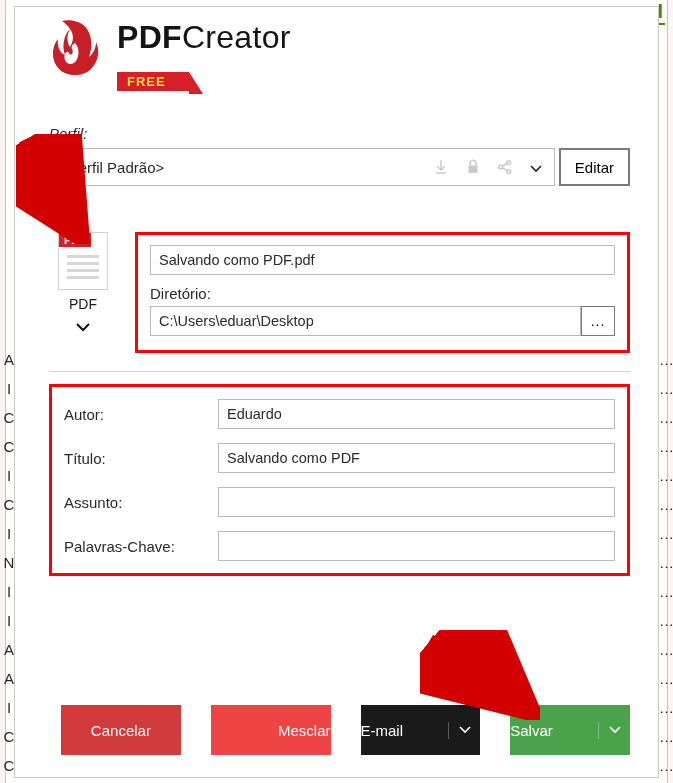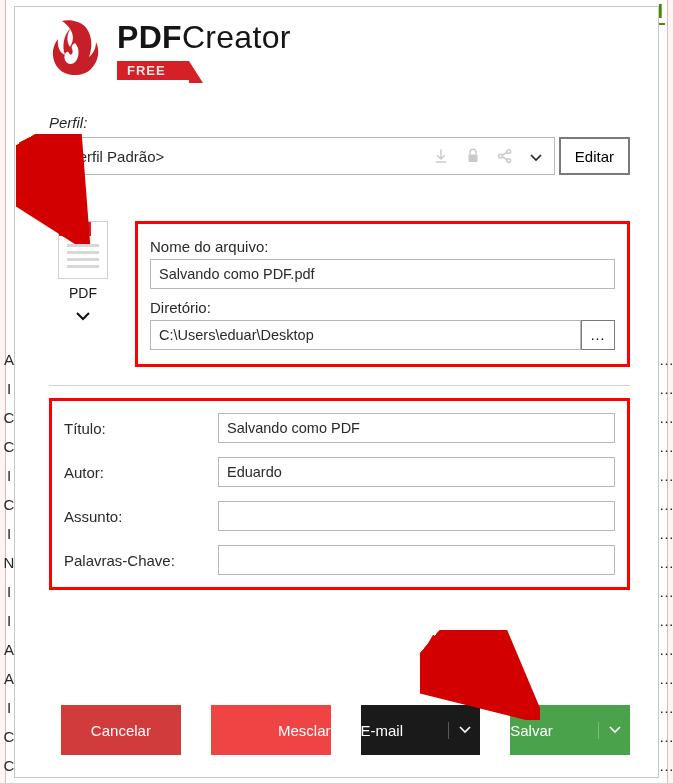--- a/index.html
+++ b/index.html
@@ -11,21 +11,21 @@
 
   .panel { position: absolute; left: 14px; top: 6px; width: 645px; height: 772px; background: #fff; border: 1px solid #c8c8c8; padding: 12px 28px 16px 34px; }
 
   
   .logo-row { display: flex; align-items: flex-start; gap: 14px; }
   .pdf-flame { width: 54px; height: 58px; position: relative; }
   .pdf-flame svg { width: 54px; height: 58px; display:block;}
   .brand { display: flex; flex-direction: column; }
   .brand-name { font-size: 32px; font-weight: 400; color: #151515; letter-spacing: 0.3px; }
   .brand-name .bold { font-weight: 600; }
-  .free-badge { margin-top: 5px; display: inline-block; background: #d52027; color: #e5e5e5; font-size: 13px; font-weight: 700; letter-spacing: 1px; padding: 2px 10px 2px 10px; position: relative; width: 72px; }
+  .free-badge { margin-top: 16px; display: inline-block; background: #d52027; color: #fde047; font-size: 13px; font-weight: 700; letter-spacing: 1px; padding: 2px 10px 2px 10px; position: relative; width: 72px; }
   .free-badge::after { content:""; position:absolute; right:-14px; top:0; border-top: 22px solid transparent; border-left: 14px solid #d52027; }
 
   
   .profile-area { margin-top: 34px; }
   .profile-label { font-size: 15px; color: #2a2a2a; margin-bottom: 6px; font-style: italic; }
   .profile-row { display: flex; gap: 4px; align-items: stretch; }
   .profile-select { flex: 1; border: 1px solid #b8b8b8; height: 38px; display: flex; align-items: center; padding: 0 10px; font-size: 15px; color:#2a2a2a; position: relative; }
   .select-icons { position: absolute; right: 40px; display: flex; gap: 14px; opacity: 0.35; }
   .select-icons svg { width:18px; height:18px; }
   .select-caret { position: absolute; right: 12px; }
@@ -176,40 +176,39 @@
             <div></div>
           </div>
       </div>
       <div class="fmt-label">PDF</div>
       <div class="fmt-chevron"><svg viewBox="0 0 16 10">
             <path d="M2 2l6 6 6-6" fill="none" stroke="#111" stroke-width="2"></path>
           </svg></div>
     </div>
 
     <div class="filebox">
-      <div class="field-label">Nome do arquivo:</div>
       <input class="text-input" value="Salvando como PDF.pdf" style="">
       <div class="field-label" style="margin-top:10px;">Diretório:</div>
       <div class="dir-row">
         <input class="text-input" value="C:\Users\eduar\Desktop" style="">
         <button class="browse-btn">...</button>
       </div>
     </div>
   </div>
 
   <hr class="hr">
 
   <div class="meta">
     <div class="meta-row">
+      <div class="lbl">Autor:</div>
+      <input class="text-input" value="Eduardo" style="">
+    </div>
+    <div class="meta-row">
       <div class="lbl">Título:</div>
       <input class="text-input" value="Salvando como PDF" style="">
-    </div>
-    <div class="meta-row">
-      <div class="lbl">Autor:</div>
-      <input class="text-input" value="Eduardo" style="">
     </div>
     <div class="meta-row">
       <div class="lbl">Assunto:</div>
       <input class="text-input" value="" style="">
     </div>
     <div class="meta-row">
       <div class="lbl">Palavras-Chave:</div>
       <input class="text-input" value="" style="">
     </div>
   </div>

